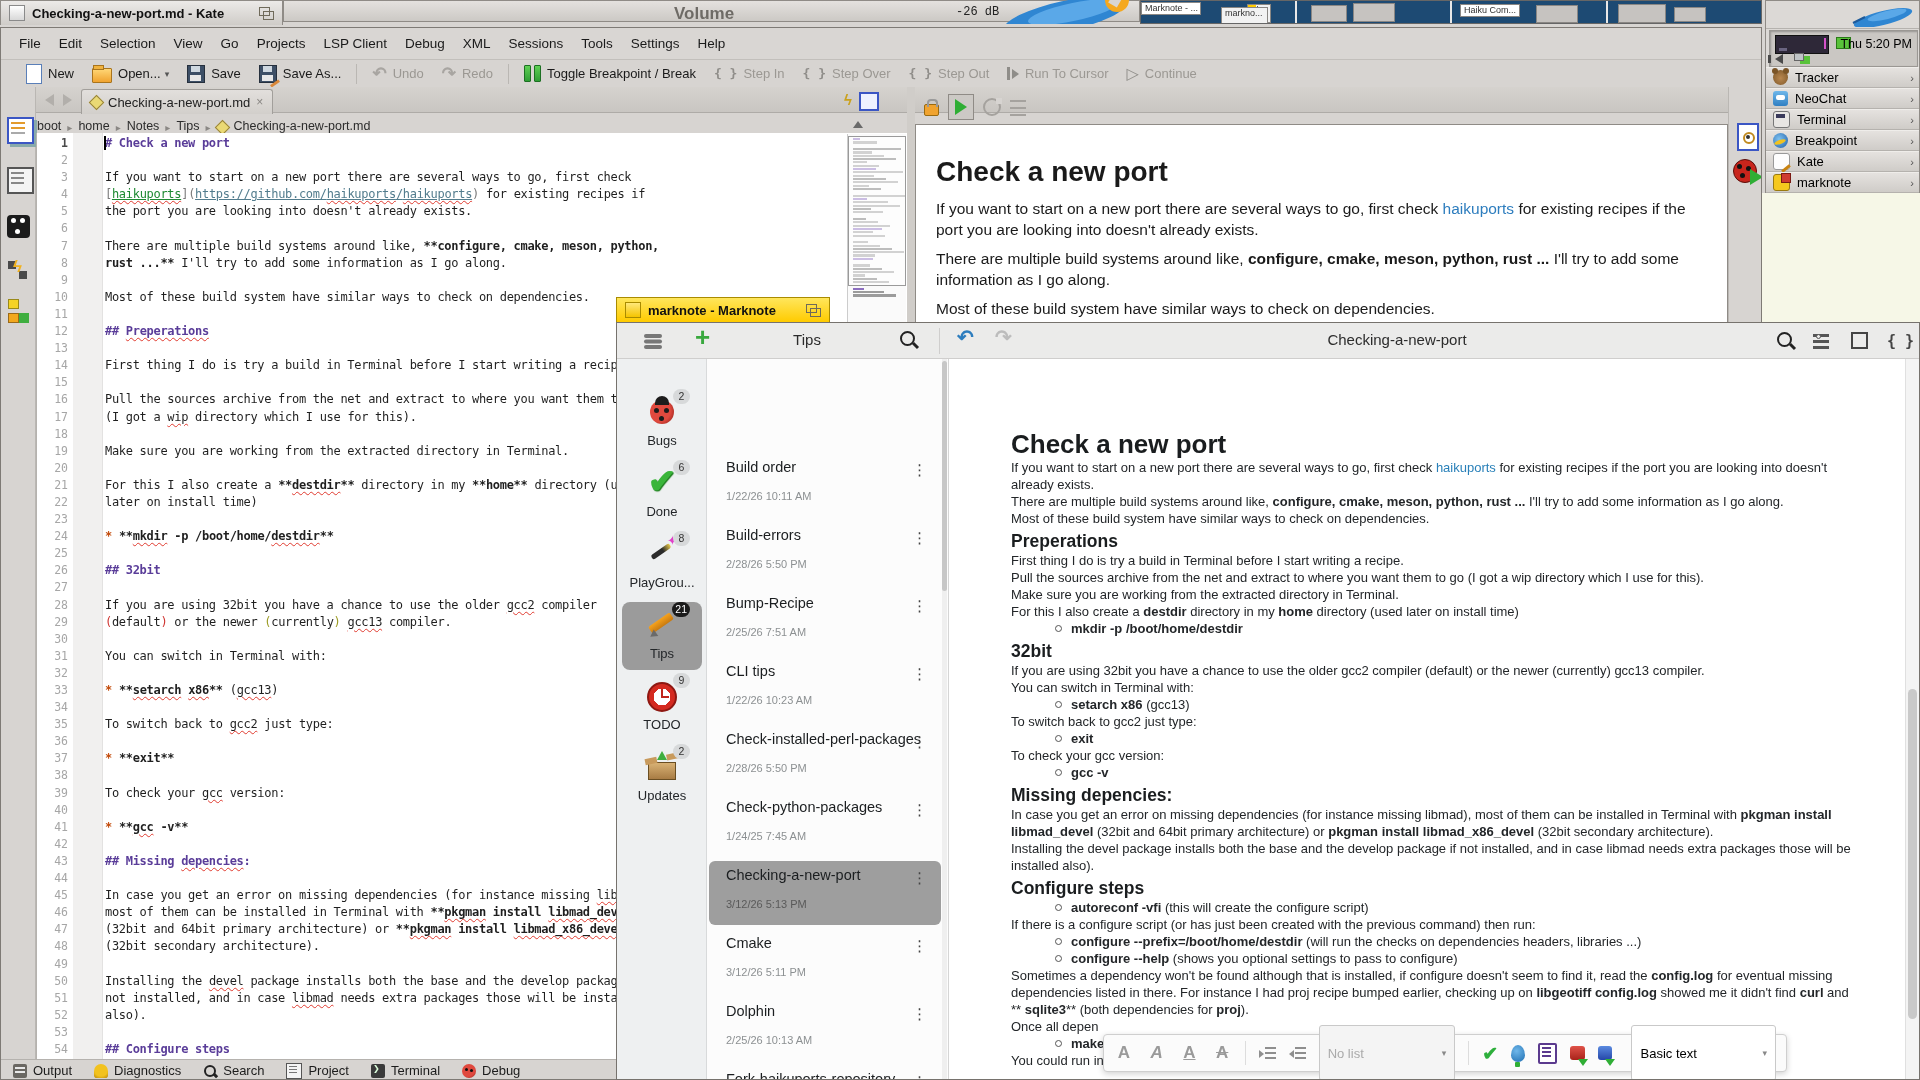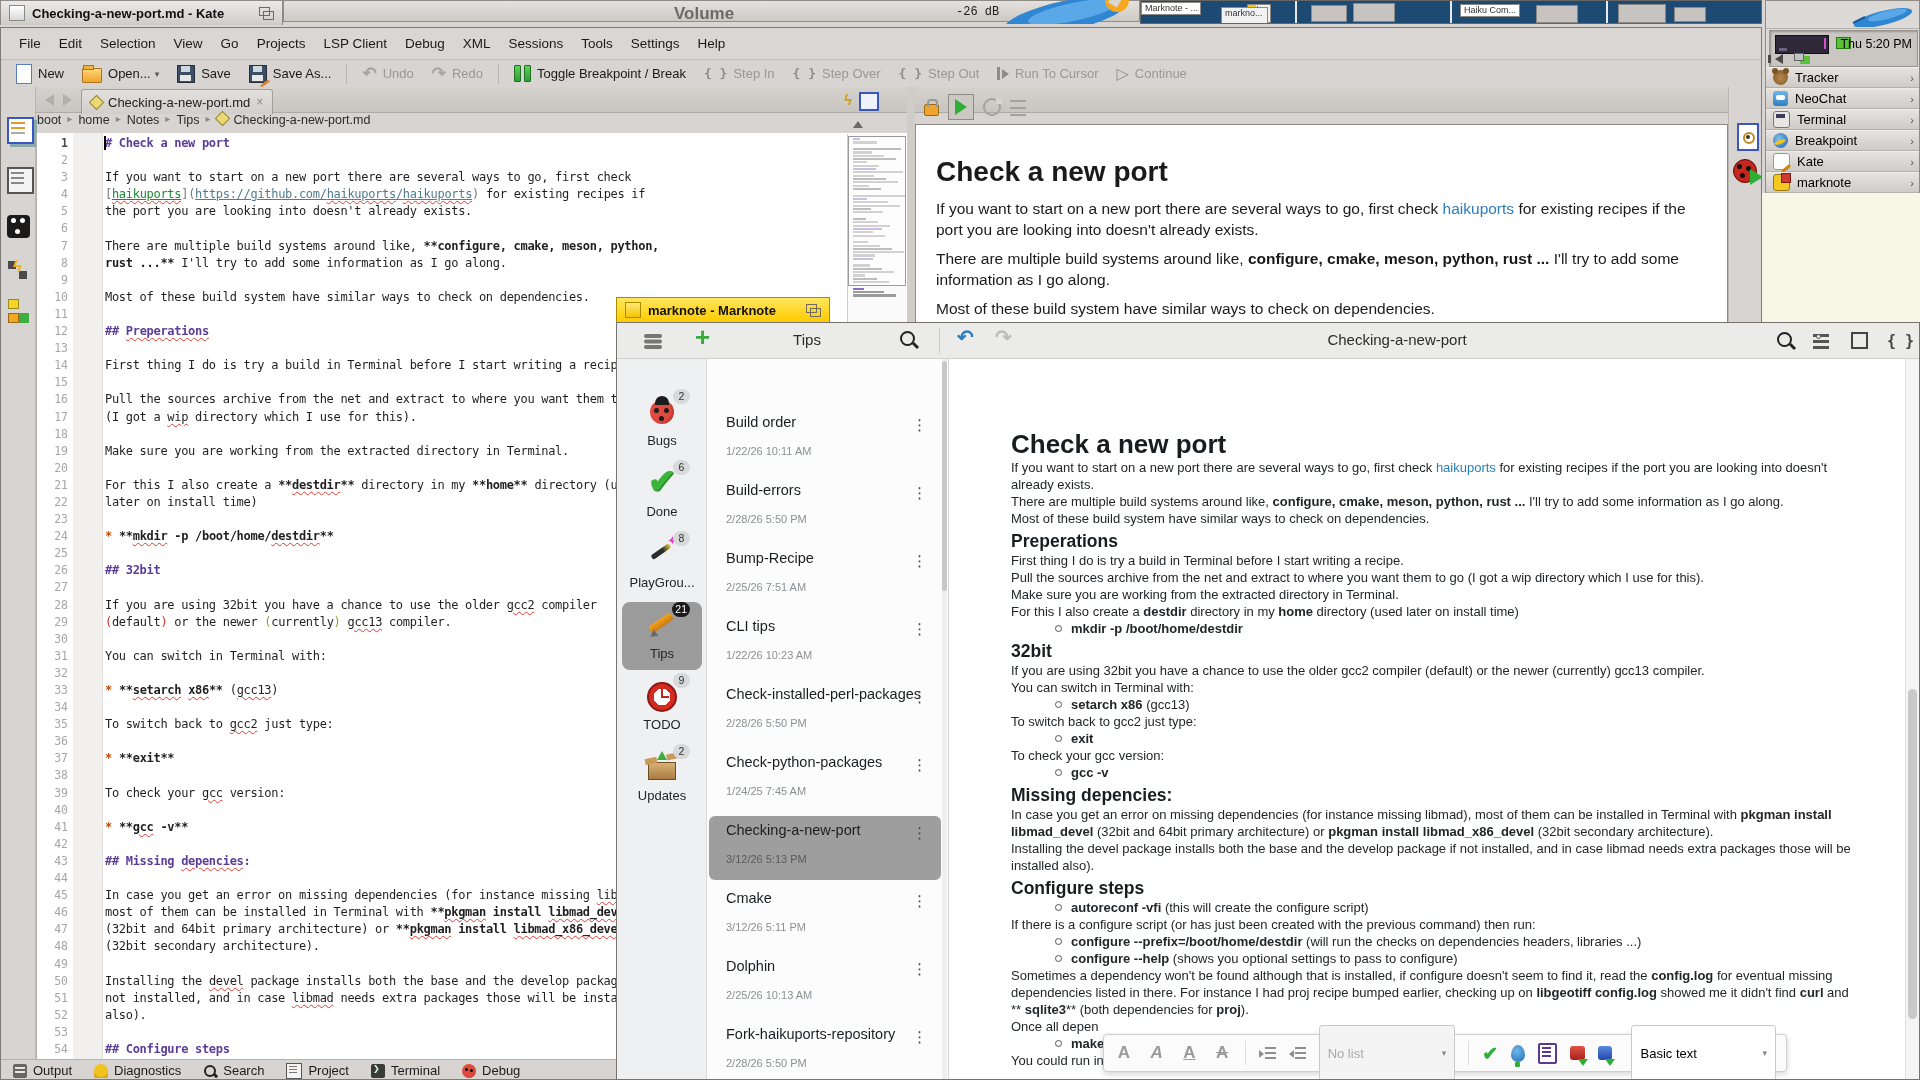--- a/index.html
+++ b/index.html
@@ -16,21 +16,21 @@
   .wtab.yellow .closebox{border-color:#a98b00;background:linear-gradient(#ffe87a,#f5c400);}
   .stackicon{width:15px;height:13px;position:relative;margin-left:auto;}
   .stackicon:before,.stackicon:after{content:"";position:absolute;border:1px solid #6f6a5a;background:transparent;}
   .stackicon:before{left:0;top:0;width:9px;height:7px;}
   .stackicon:after{left:4px;top:4px;width:9px;height:7px;}
   
   #kate{left:0;top:27px;width:1762px;height:1053px;background:#d7d4d1;border:1px solid #7e7a75;box-sizing:border-box;overflow:hidden;}
   #kate-menubar{left:0;top:0;width:100%;height:32px;display:flex;align-items:center;gap:2px;
     padding-left:10px;border-bottom:1px solid #c2bfbb;background:#d9d6d3;box-sizing:border-box;}
   .menu-item{font-size:13.5px;color:#1a1a1a;padding:3px 8px;}
-  #kate-toolbar{left:0;top:32px;width:100%;height:27px;display:flex;align-items:center;padding-left:6px;box-sizing:border-box;}
+  #kate-toolbar{left:0;top:32px;width:100%;height:27px;display:flex;align-items:center;padding-left:16px;box-sizing:border-box;}
   .tbtn{display:flex;align-items:center;gap:6px;padding:2px 9px;font-size:13px;color:#1a1a1a;white-space:nowrap;}
   .tbtn.dis{color:#9b9893;}
   .tsep{width:1px;height:20px;background:#bab7b3;margin:0 6px;}
   .ti-new{width:14px;height:18px;background:#fff;border:1px solid #5a7fb8;}
   .ti-open{width:18px;height:13px;background:linear-gradient(#ffd777,#f0a32f);border:1px solid #a9741c;border-radius:1px;margin-top:4px;position:relative;}
   .ti-open:before{content:"";position:absolute;top:-4px;left:0;width:9px;height:3px;background:#f0b33f;border:1px solid #a9741c;}
   .ti-save,.ti-saveas{width:16px;height:16px;background:#3d4f66;border:1px solid #26303d;position:relative;margin-top:1px;}
   .ti-save:before,.ti-saveas:before{content:"";position:absolute;left:3px;top:0;width:9px;height:6px;background:#cfd8e0;}
   .ti-save:after,.ti-saveas:after{content:"";position:absolute;left:2px;bottom:1px;width:11px;height:6px;background:#e8e8e8;}
   .ti-saveas .pencil{position:absolute;right:-4px;bottom:-3px;width:10px;height:3px;background:#d9883a;transform:rotate(-35deg);}
@@ -46,21 +46,21 @@
   
   #tabrow{left:0;top:59px;width:100%;height:26px;background:linear-gradient(#d5d2ce,#c9c6c2);border-bottom:1px solid #aeaba7;box-sizing:border-box;}
   .navarr{position:absolute;top:7px;width:0;height:0;border-top:6px solid transparent;border-bottom:6px solid transparent;}
   #nav-back{left:44px;border-right:9px solid #b2afab;}
   #nav-fwd{left:62px;border-left:9px solid #b2afab;}
   #doctab{position:absolute;left:80px;top:2px;height:24px;background:linear-gradient(#e2dfdc,#d2cfcb);
     border:1px solid #a29f9b;border-bottom:none;border-radius:3px 3px 0 0;display:flex;align-items:center;gap:6px;padding:0 9px;font-size:13px;color:#222;}
   .mddiamond{width:9px;height:9px;background:#ead975;border:1px solid #97823a;transform:rotate(45deg);}
   .tclose{color:#8a8784;font-size:12px;}
   
-  #breadcrumb{left:36px;top:85px;width:860px;height:20px;display:flex;align-items:flex-start;gap:6px;font-size:12.5px;color:#2c2c2c;}
+  #breadcrumb{left:36px;top:85px;width:860px;height:20px;display:flex;align-items:flex-end;gap:6px;font-size:12.5px;color:#2c2c2c;}
   .bsep{color:#8a8784;font-size:10px;}
   
   #left-strip{left:0;top:59px;width:35px;height:972px;background:#d7d4d1;border-right:1px solid #bab7b3;box-sizing:border-box;}
   .lsi{position:absolute;left:6px;width:23px;height:23px;}
   .lsi-docs{background:#fff;border:2px solid #3b56c4;box-shadow:3px 3px 0 #8aa;}
   .lsi-docs:before{content:"";position:absolute;left:2px;top:3px;width:14px;height:2px;background:#e39b2d;box-shadow:0 5px 0 #e39b2d,0 10px 0 #aaa;}
   .lsi-list{background:#f4f4f4;border:2px solid #555;}
   .lsi-list:before{content:"";position:absolute;left:2px;top:3px;width:13px;height:2px;background:#888;box-shadow:0 5px 0 #888,0 10px 0 #888;}
   .lsi-git{background:#1b1b1b;border-radius:4px;}
   .lsi-git:before{content:"";position:absolute;left:4px;top:3px;width:5px;height:5px;border-radius:50%;background:#fff;box-shadow:9px 0 0 #fff,4px 11px 0 #fff;}
@@ -217,21 +217,21 @@
   .nbi-pencil:before{content:"";position:absolute;left:2px;top:11px;width:26px;height:8px;border-radius:2px;background:linear-gradient(#f6a21d,#c87a10);transform:rotate(-35deg);}
   .nbi-pencil:after{content:"";position:absolute;left:0px;top:24px;width:0;height:0;border:4px solid transparent;border-right:7px solid #6a6a6a;transform:rotate(-35deg);}
   .nbi-clock{width:26px;height:26px;margin:3px auto 0;border-radius:50%;background:radial-gradient(#fff 45%,#d42a20 46%);border:2px solid #8e1812;position:relative;}
   .nbi-clock:before{content:"";position:absolute;left:12px;top:5px;width:2px;height:9px;background:#c0251c;}
   .nbi-clock:after{content:"";position:absolute;left:13px;top:12px;width:7px;height:2px;background:#c0251c;}
   .nbi-box{width:26px;height:16px;margin:12px auto 0;background:linear-gradient(#d8b174,#a87c44);border:1px solid #6a4e22;position:relative;}
   .nbi-box:before{content:"";position:absolute;left:-4px;top:-5px;width:12px;height:6px;background:#c89a5c;transform:rotate(-12deg);box-shadow:22px 0 0 #c89a5c;}
   .nbi-box:after{content:"";position:absolute;left:8px;top:-12px;width:0;height:0;border-left:5px solid transparent;border-right:5px solid transparent;border-bottom:9px solid #3fae3f;}
   
   #mn-list{position:absolute;left:90px;top:36px;width:242px;height:722px;background:#fcfcfc;border-right:1px solid #d5d5d5;box-sizing:border-box;overflow:hidden;}
-  .note{position:absolute;left:2px;width:232px;height:64px;border-radius:6px;}
+  .note{position:absolute;left:2px;width:232px;height:64px;border-radius:6px;margin-top:45px;}
   .note.sel{background:#9e9e9e;}
   .note .ntitle{position:absolute;left:17px;top:6px;font-size:14.5px;color:#1b1e20;white-space:nowrap;}
   .note .ndate{position:absolute;left:17px;top:37px;font-size:11px;color:#8c9092;}
   .note.sel .ndate{color:#5a5a5a;}
   .note .dots{position:absolute;right:14px;top:8px;font-size:15px;color:#444;}
   #mn-list .lsb{position:absolute;right:1px;top:0;width:5px;height:100%;background:#efefef;}
   #mn-list .lsb:before{content:"";position:absolute;left:0;top:2px;width:5px;height:230px;background:#c7c7c7;border-radius:3px;}
   
   #mn-content{position:absolute;left:332px;top:36px;width:972px;height:722px;background:#fff;overflow:hidden;}
   #mn-body{position:absolute;left:62px;top:70px;width:846px;color:#232629;font-size:13px;line-height:17px;}

